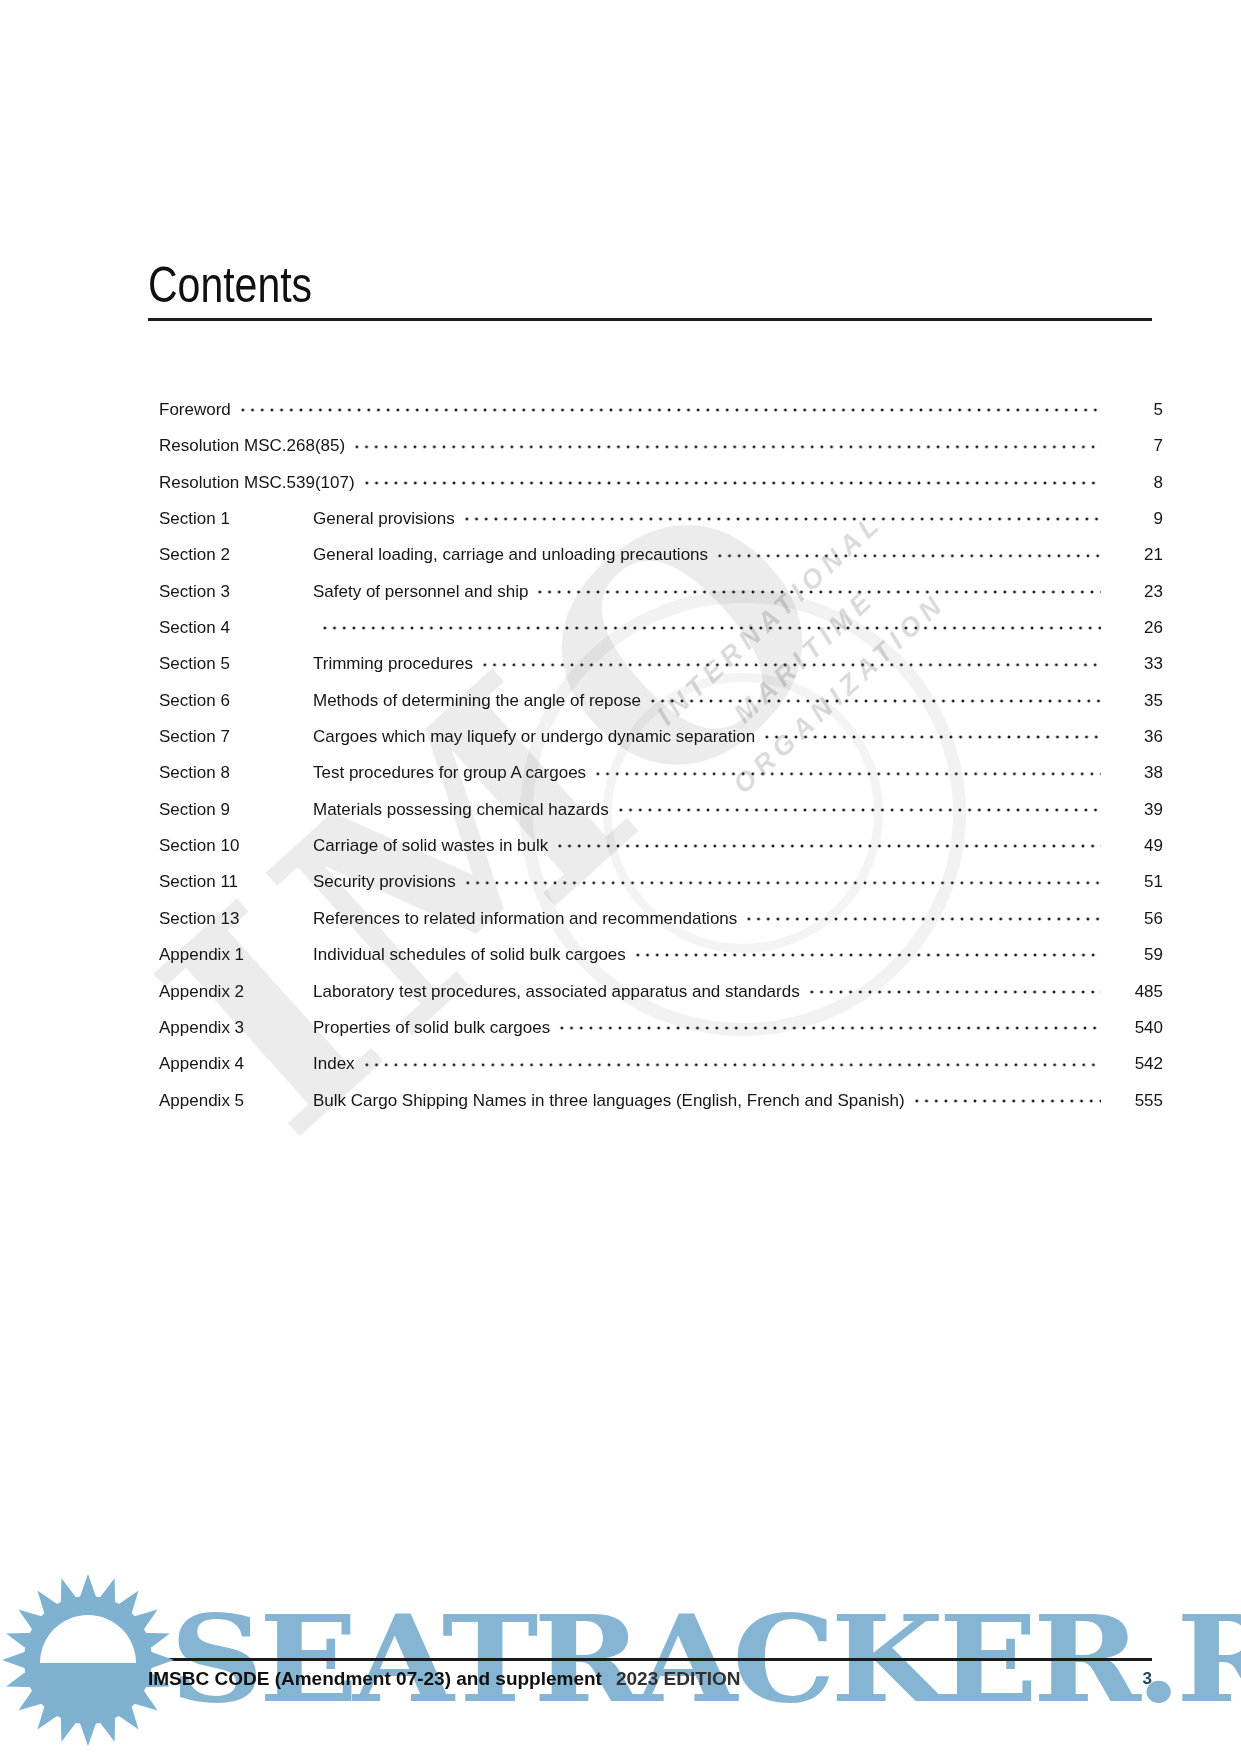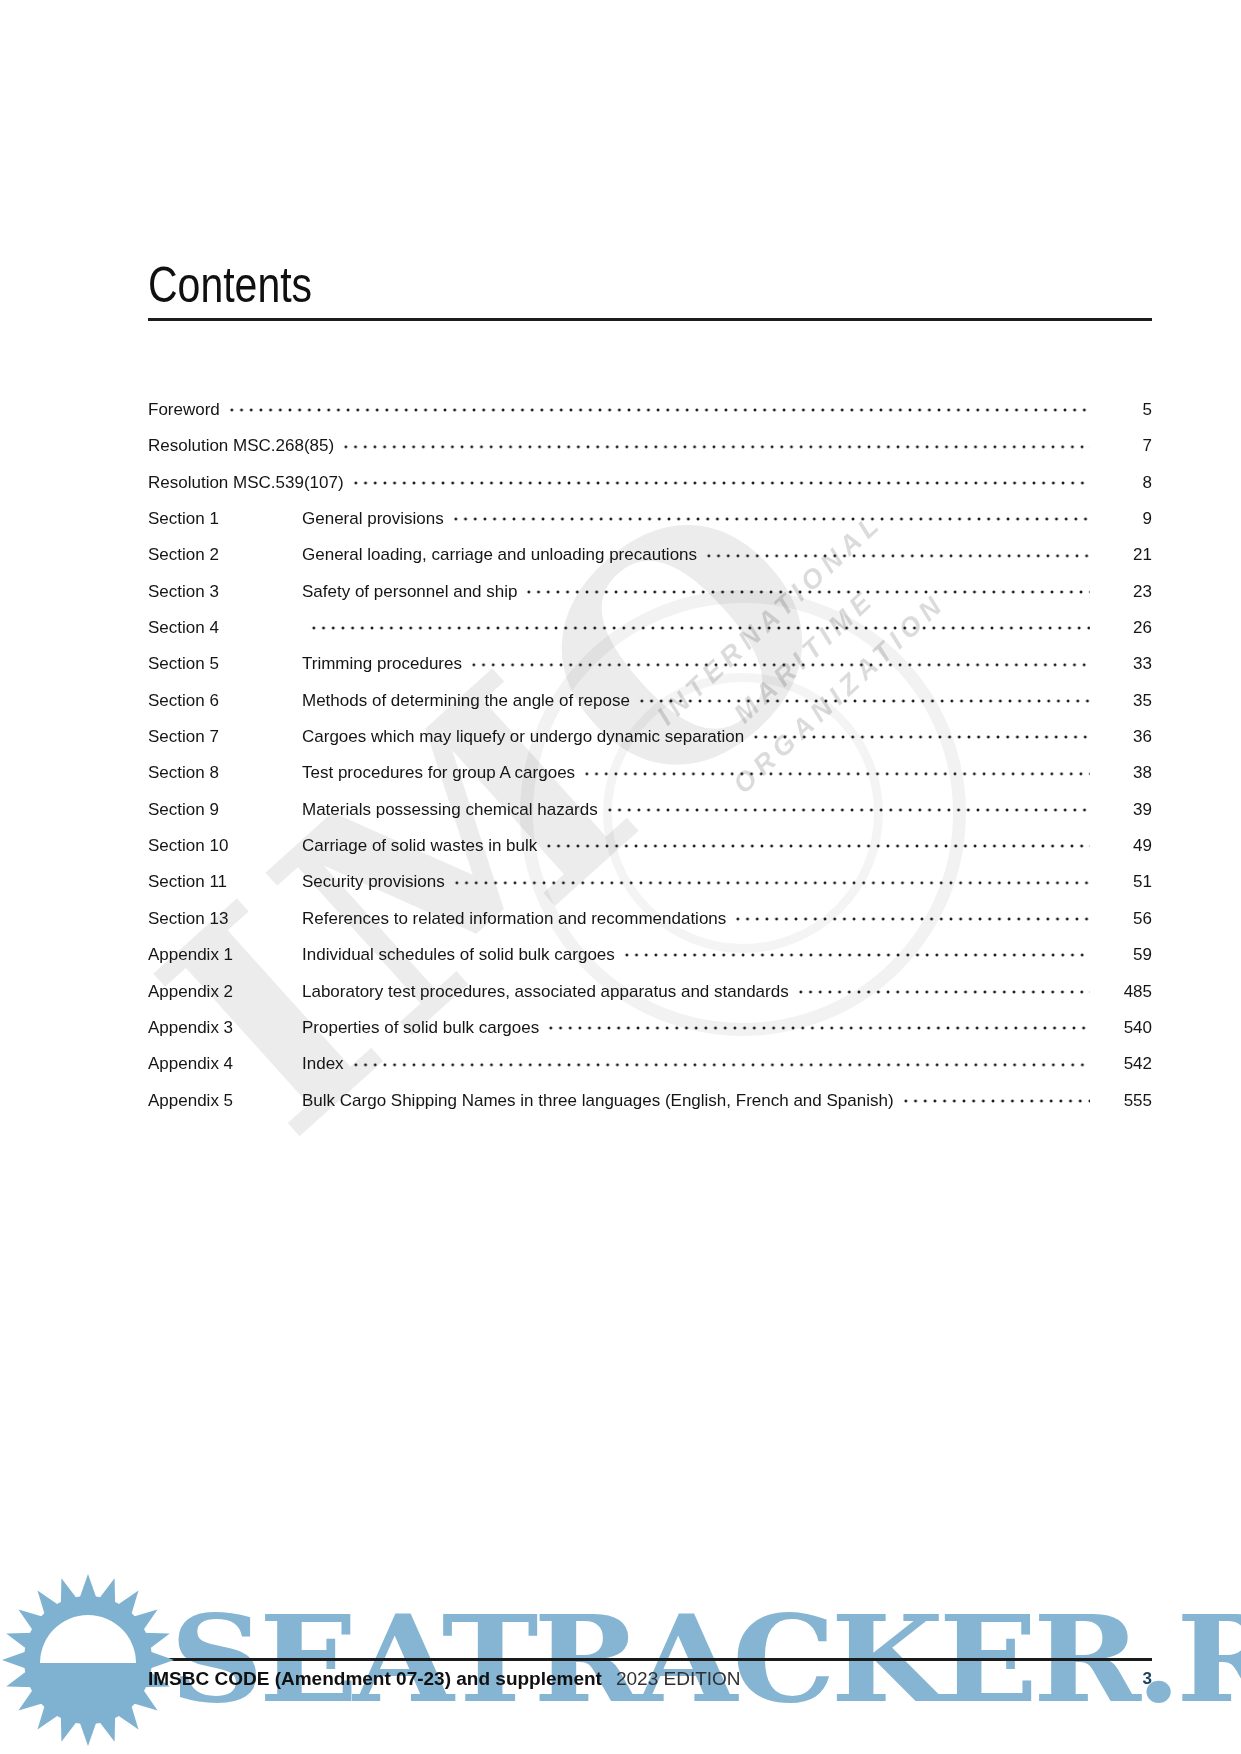--- a/index.html
+++ b/index.html
@@ -41,21 +41,21 @@
     font-size:50px;font-weight:400;color:#101010;
     transform:scaleX(0.82);transform-origin:left top;
     letter-spacing:0;
   }
   .title-rule{
     position:absolute;left:148px;top:318px;width:1004px;height:3px;
     background:#1c1c1c;z-index:10;
   }
 
   
-  .toc{position:absolute;left:148px;top:400px;width:1004px;z-index:10;}
+  .toc{position:absolute;left:159px;top:400px;width:1004px;z-index:10;}
   .toc-row{display:flex;align-items:baseline;height:36.35px;}
   .toc-label{flex:0 0 154px;font-size:17px;font-weight:400;white-space:nowrap;}
   .toc-title{font-size:17px;white-space:nowrap;}
   .toc-title.bold{font-weight:400;}
   .toc-leader{
     flex:1 1 auto;display:inline-block;height:15px;overflow:hidden;
     margin:0 12px 0 7px;
     background-image:radial-gradient(circle,#1a1a1a 1.3px,transparent 1.65px);
     background-size:9.7px 9.7px;
     background-position:left bottom;
@@ -76,21 +76,21 @@
   
   .footer-rule{
     position:absolute;left:148px;top:1658px;width:1004px;height:2.5px;
     background:#1b1b1b;z-index:40;
   }
   .footer{
     position:absolute;left:148px;top:1668px;width:1004px;z-index:50;
     display:flex;justify-content:space-between;align-items:flex-start;
   }
   .footer-book{font-size:19px;font-weight:700;color:#101010;white-space:nowrap;margin-top:8px;}
-  .footer-edition{font-size:19px;font-weight:400;color:#303030;margin-left:14px;}
+  .footer-edition{font-size:19px;font-weight:700;color:#303030;margin-left:14px;}
   .footer-page{font-size:17px;font-weight:700;color:#1d425f;margin-top:1px;}
 
   
   .sun{position:absolute;left:0px;top:1572px;width:176px;height:176px;z-index:45;pointer-events:none;}
 </style>
 </head>
 <body style="--wm-blue: #7fb2d1;">
 
 <div class="imo-wm">
   <div class="imo-big">IMO</div>

